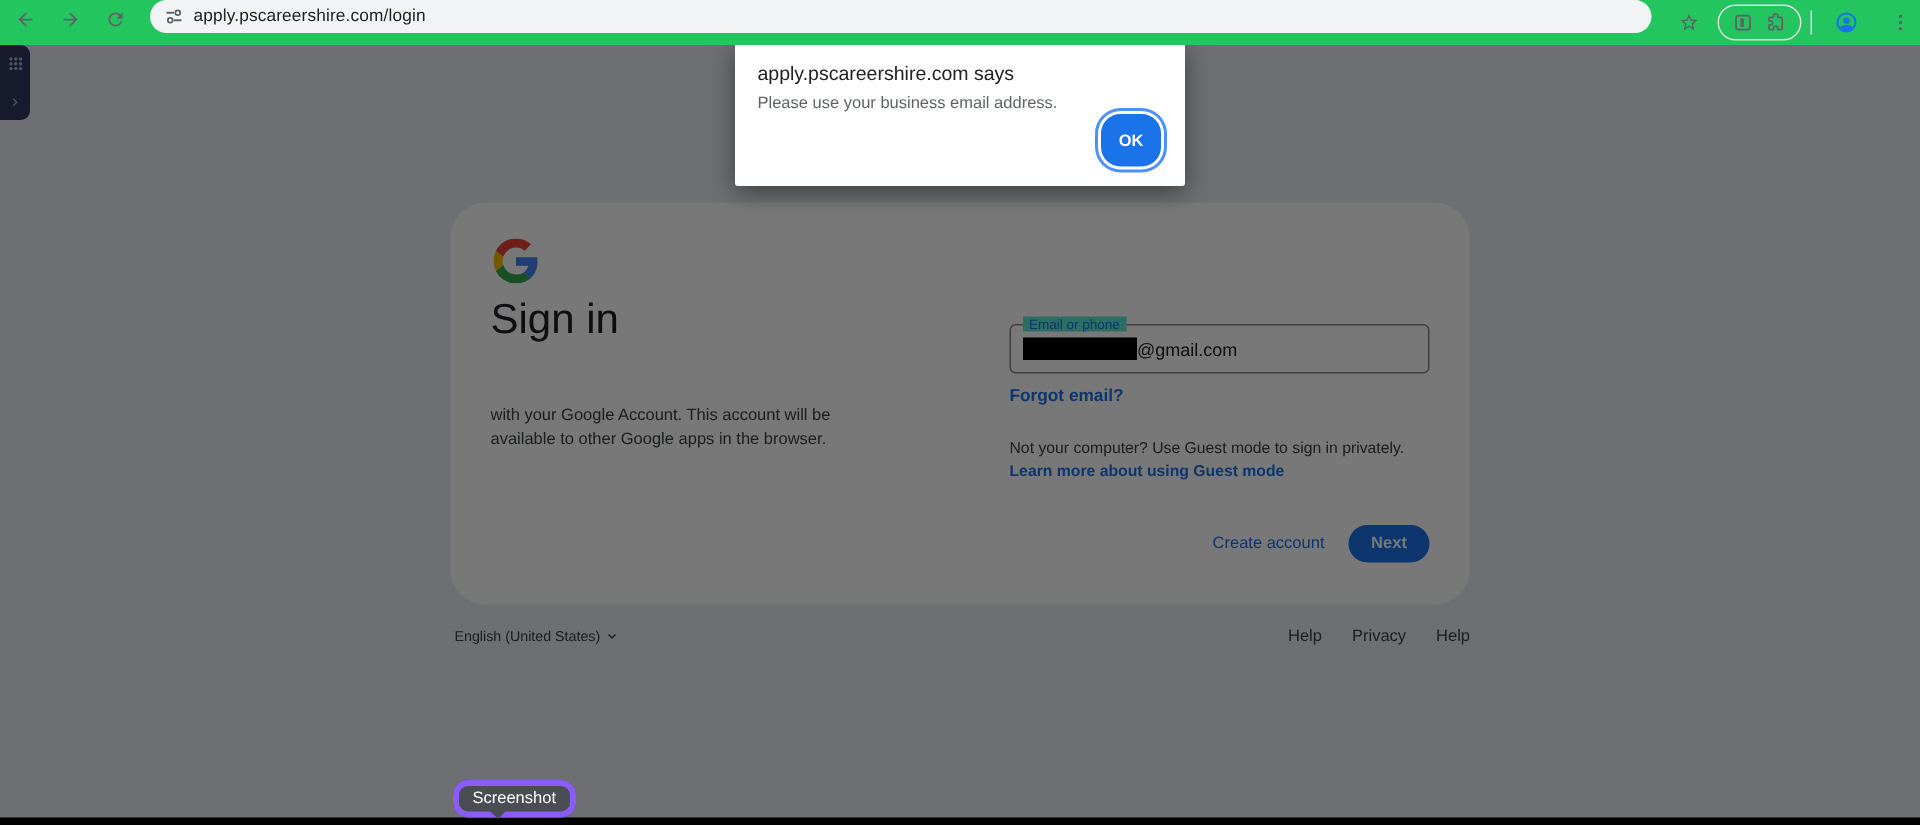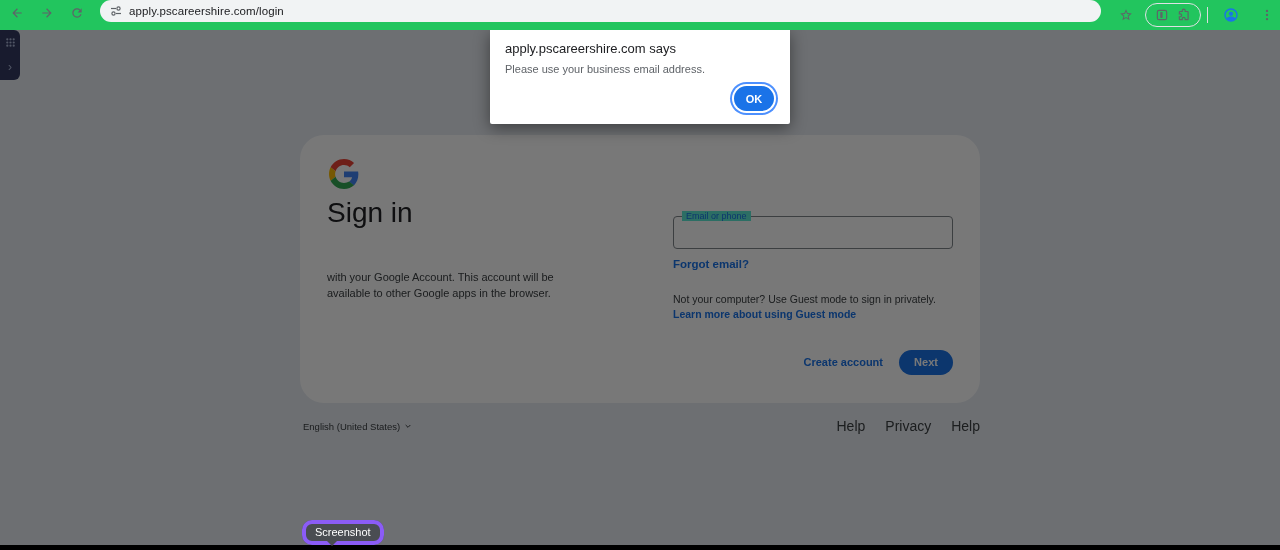--- a/index.html
+++ b/index.html
@@ -31,43 +31,43 @@
   .right-col { position:absolute; left:373px; top:0; width:280px; height:100%; }
   .email-field { position:absolute; left:0; top:81px; width:280px; height:33px; border:1px solid #80868b; border-radius:4px; }
   .email-label { position:absolute; left:8px; top:-6px; background:#5eead4; padding:0 4px; font-size:9px; color:#1a73e8; }
   .email-value { position:absolute; left:8px; top:0; height:100%; display:flex; align-items:center; }
   .redact { display:inline-block; width:76px; height:15px; background:#000; }
   .email-domain { font-size:12px; color:#202124; }
   .forgot-link { position:absolute; left:0; top:123px; font-size:11.5px; font-weight:bold; color:#1a73e8; cursor:pointer; }
   .guest-text { position:absolute; left:0; top:157px; width:276px; font-size:10.5px; line-height:15px; color:#3c4043; }
   .guest-text .glink { color:#1a73e8; font-weight:bold; cursor:pointer; }
   .btn-row { position:absolute; left:0; top:214px; width:280px; height:26px; display:flex; align-items:center; justify-content:flex-end; gap:16px; }
-  .create-link { font-size:11px; font-weight:bold; color:#1a73e8; cursor:pointer;padding-left:24px; }
+  .create-link { font-size:11px; font-weight:normal; color:#1a73e8; cursor:pointer;padding-left:24px; }
   .next-btn { width:54px; height:25px; border:none; border-radius:13px; background:#1a73e8; color:#ffffff; font-size:11px; font-weight:bold; cursor:pointer; font-family:inherit; }
 
   
   .gfooter { position:absolute; left:300px; top:388px; width:680px; display:flex; align-items:center; justify-content:space-between; z-index:2; }
   .lang-select { display:flex; align-items:center; gap:4px; font-size:9.5px; color:#3c4043; cursor:pointer; margin-left:3px;justify-content:center; }
-  .gfooter-links { display:flex; gap:20px; font-size:14px; color:#3c4043; }
+  .gfooter-links { display:flex; gap:20px; font-size:11px; color:#3c4043; }
   .gfooter-links span { cursor:pointer; }
 
   
   .dim-overlay { position:absolute; inset:0; background:rgba(0,0,0,0.53); z-index:10; }
 
   
   .bottom-bar { position:absolute; left:0; bottom:0; width:1280px; height:5px; background:#000; z-index:20; }
   .screenshot-tip { position:absolute; left:302px; top:492px; z-index:25; }
   .tip-pill { background:#4a4d52; border:4px solid #8b5cf6; color:#fff; font-size:11px; padding:2px 9px 3px; border-radius:10px; }
   .tip-arrow { position:absolute; left:24px; top:18px; width:0; height:0; border-left:6px solid transparent; border-right:6px solid transparent; border-top:6px solid #4a4d52; }
 
   
   .js-dialog { position:absolute; left:490px; top:0; width:300px; height:94px; background:#ffffff; border-radius:0 0 2px 2px; box-shadow:0 4px 16px rgba(0,0,0,0.45); z-index:30; }
   .dlg-title { position:absolute; left:15px; top:11px; font-size:13px; color:#202124; }
   .dlg-msg { position:absolute; left:15px; top:33px; font-size:11px; color:#5f6368; }
-  .dlg-ok { position:absolute; right:16px; bottom:13px; width:40px; height:25px; border-radius:13px; background:#1a73e8; border:none; color:#fff; font-size:11px; font-weight:bold; font-family:inherit; cursor:pointer; box-shadow:0 0 0 2px #ffffff, 0 0 0 4px #4d90fe;margin-top:28px; }
+  .dlg-ok { position:absolute; right:16px; bottom:13px; width:40px; height:35px; border-radius:13px; background:#1a73e8; border:none; color:#fff; font-size:11px; font-weight:bold; font-family:inherit; cursor:pointer; box-shadow:0 0 0 2px #ffffff, 0 0 0 4px #4d90fe;margin-top:28px; }
 
   .icon16 { width:16px; height:16px; display:block; }
   .icon14 { width:14px; height:14px; display:block; }
   .icon12 { width:12px; height:12px; display:block; }
 </style>
 </head>
 <body>
 
 <div class="chrome-bar">
   <div class="nav-btn">
@@ -155,20 +155,24 @@
       <path fill="#FBBC05" d="M10.53 28.59c-.48-1.45-.76-2.99-.76-4.59s.27-3.14.76-4.59l-7.98-6.19C.92 16.46 0 20.12 0 24c0 3.88.92 7.54 2.56 10.78l7.97-6.19z"></path>
       <path fill="#34A853" d="M24 48c6.48 0 11.93-2.13 15.89-5.81l-7.73-6c-2.15 1.45-4.92 2.3-8.16 2.3-6.26 0-11.57-4.22-13.47-9.91l-7.98 6.19C6.51 42.62 14.62 48 24 48z"></path>
     </svg>
     <div class="signin-title">Sign in</div>
     <div class="signin-sub">with your Google Account. This account will be
 available to other Google apps in the browser.</div>
 
     <div class="right-col">
       <div class="email-field">
         <span class="email-label">Email or phone</span>
+        <span class="email-value">
+          <span class="redact"></span>
+            <span class="email-domain">@gmail.com</span>
+        </span>
       </div>
       <div class="forgot-link">Forgot email?</div>
       <div class="guest-text"><span>Not your computer? Use Guest mode to sign in privately. </span><span class="glink">Learn more about using Guest mode</span></div>
       <div class="btn-row">
         <span class="create-link">Create account</span>
         <button class="next-btn">Next</button>
       </div>
     </div>
   </div>
 

